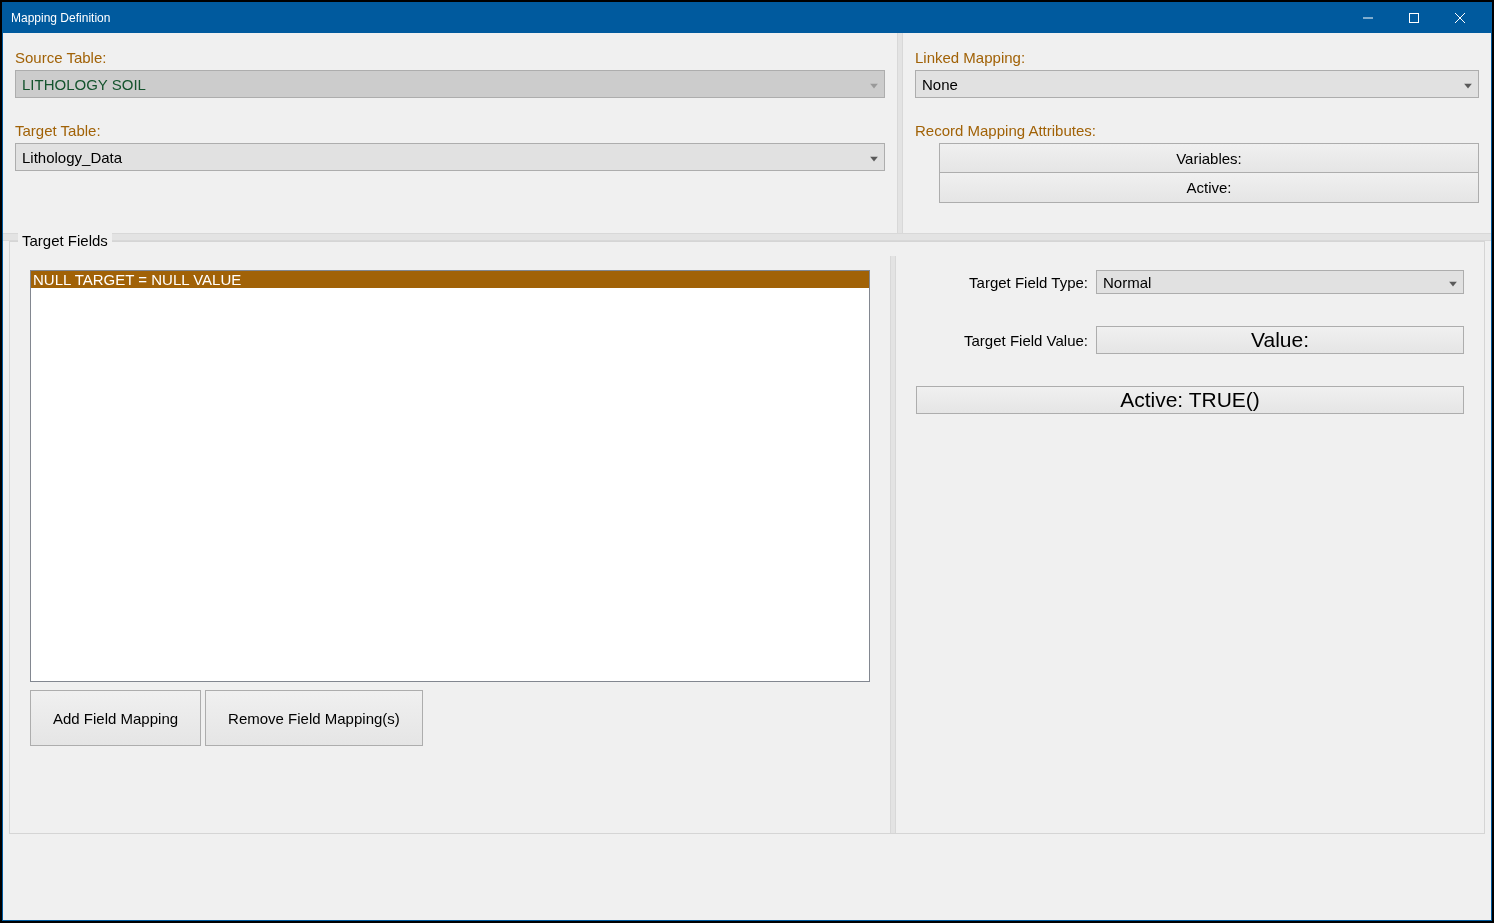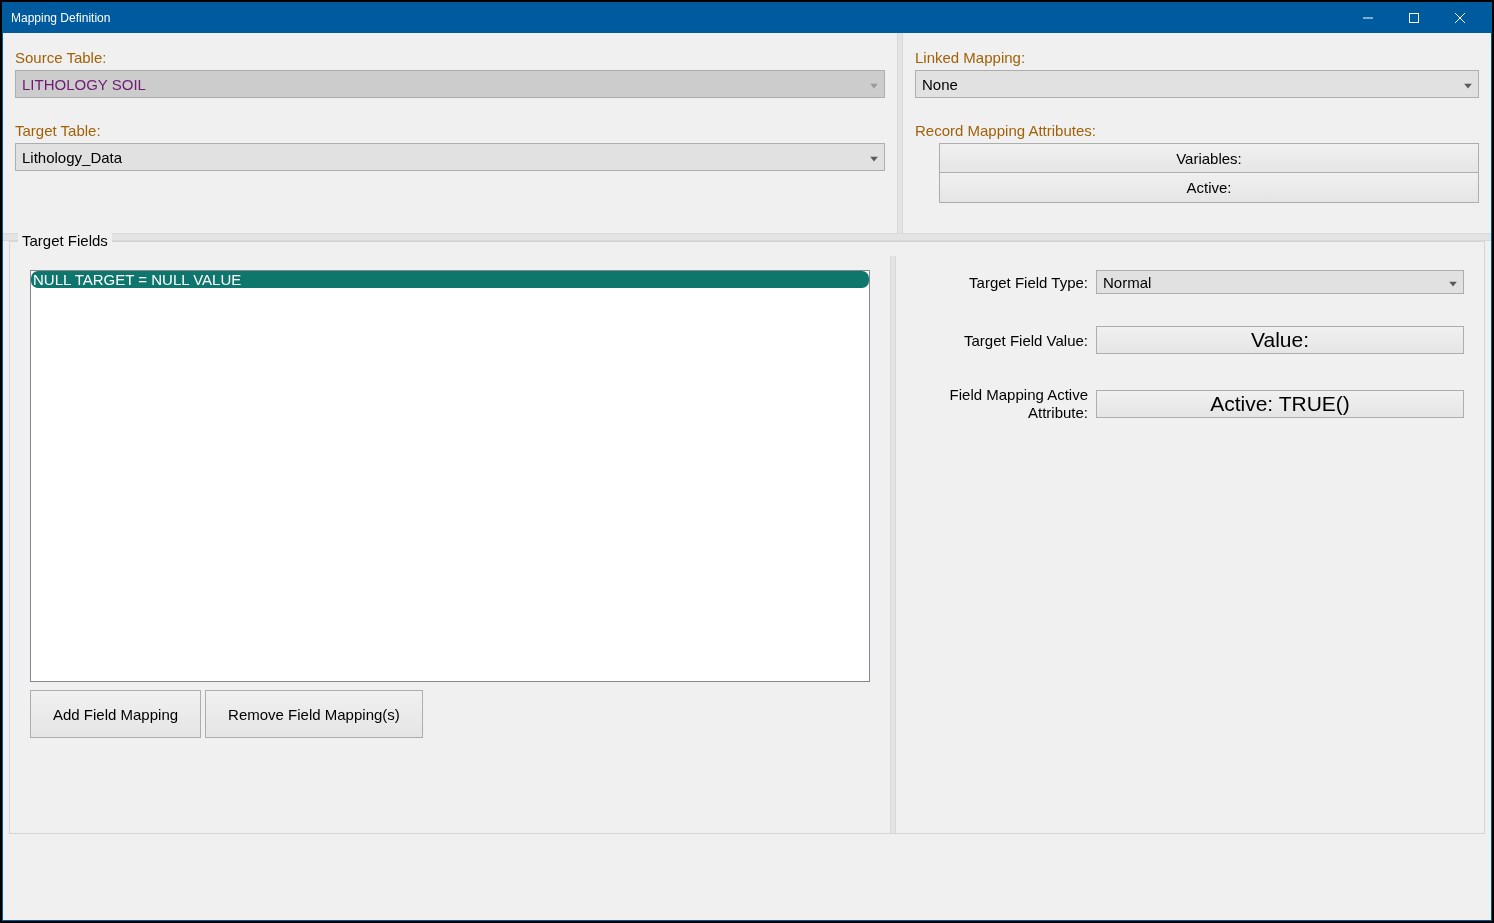--- a/index.html
+++ b/index.html
@@ -99,21 +99,21 @@
       border: 1px solid #adadad;
       display: flex;
       align-items: center;
       padding: 0 6px;
       font-size: 15px;
       position: relative;
       cursor: pointer;
     }
     .combo.disabled {
       background: #cccccc;
-      color: #701a75;
+      color: #14532d;
       cursor: default;
     }
     .combo .chev {
       position: absolute;
       right: 6px;
       top: 50%;
       transform: translateY(-50%);
     }
     .combo .chev svg {
       width: 8px;
@@ -193,31 +193,30 @@
       border: 1px solid #828790;
       overflow: hidden;
     }
     .list-item {
       height: 17px;
       font-size: 15px;
       padding: 0 2px;
       line-height: 17px;
     }
     .list-item.selected {
-      background: #0f766e;
+      background: #a16207;
       color: #fff;
-      border-radius: 7px;
     }
     .btn-row {
       margin-top: 8px;
       display: flex;
       gap: 4px;
     }
     .btn {
-      height: 48px;
+      height: 56px;
       padding: 0 22px;
       background: linear-gradient(180deg, #f0f0f0, #e5e5e5);
       border: 1px solid #adadad;
       display: flex;
       align-items: center;
       justify-content: center;
       font-size: 15px;
       cursor: pointer;
     }
     .field-row {
@@ -367,21 +366,20 @@
                 </div>
               </div>
             </div>
             <div class="field-row">
               <div class="field-label">Target Field Value:</div>
               <div class="field-control">
                 <div class="val-btn">Value:</div>
               </div>
             </div>
             <div class="field-row">
-              <div class="field-label multiline">Field Mapping Active Attribute:</div>
               <div class="field-control">
                 <div class="val-btn">Active: TRUE()</div>
               </div>
             </div>
           </div>
         </div>
       </div>
     </div>
 
   </div>

